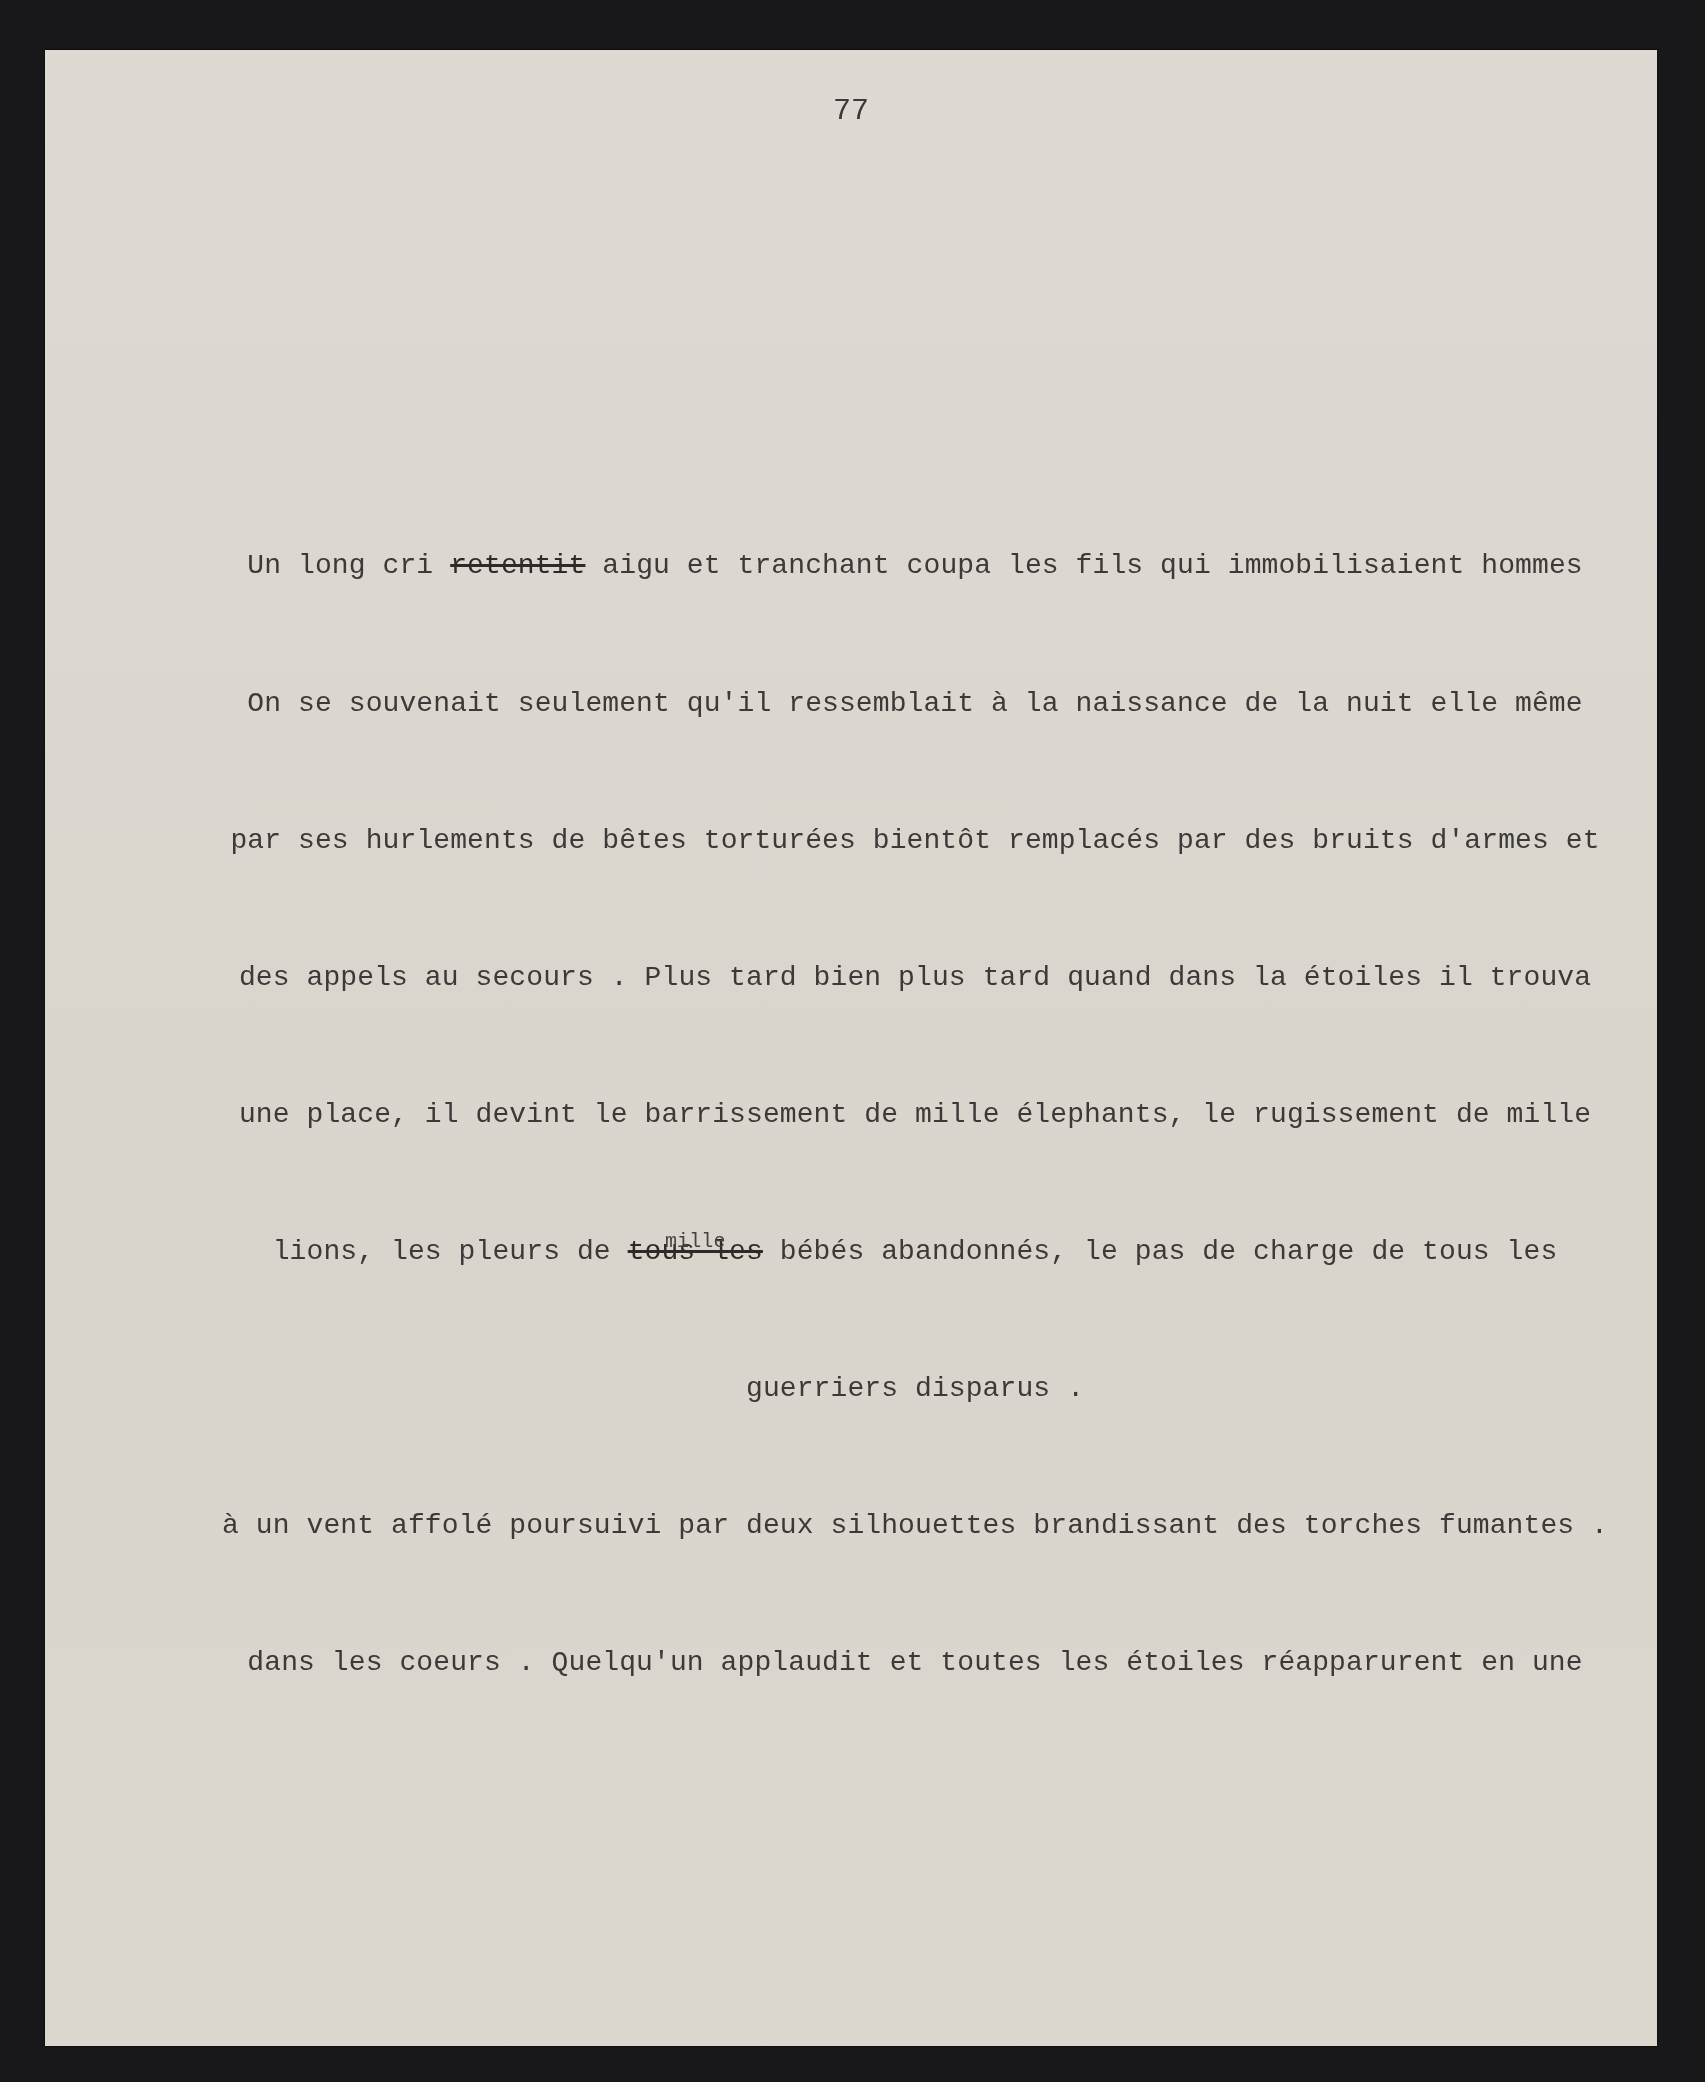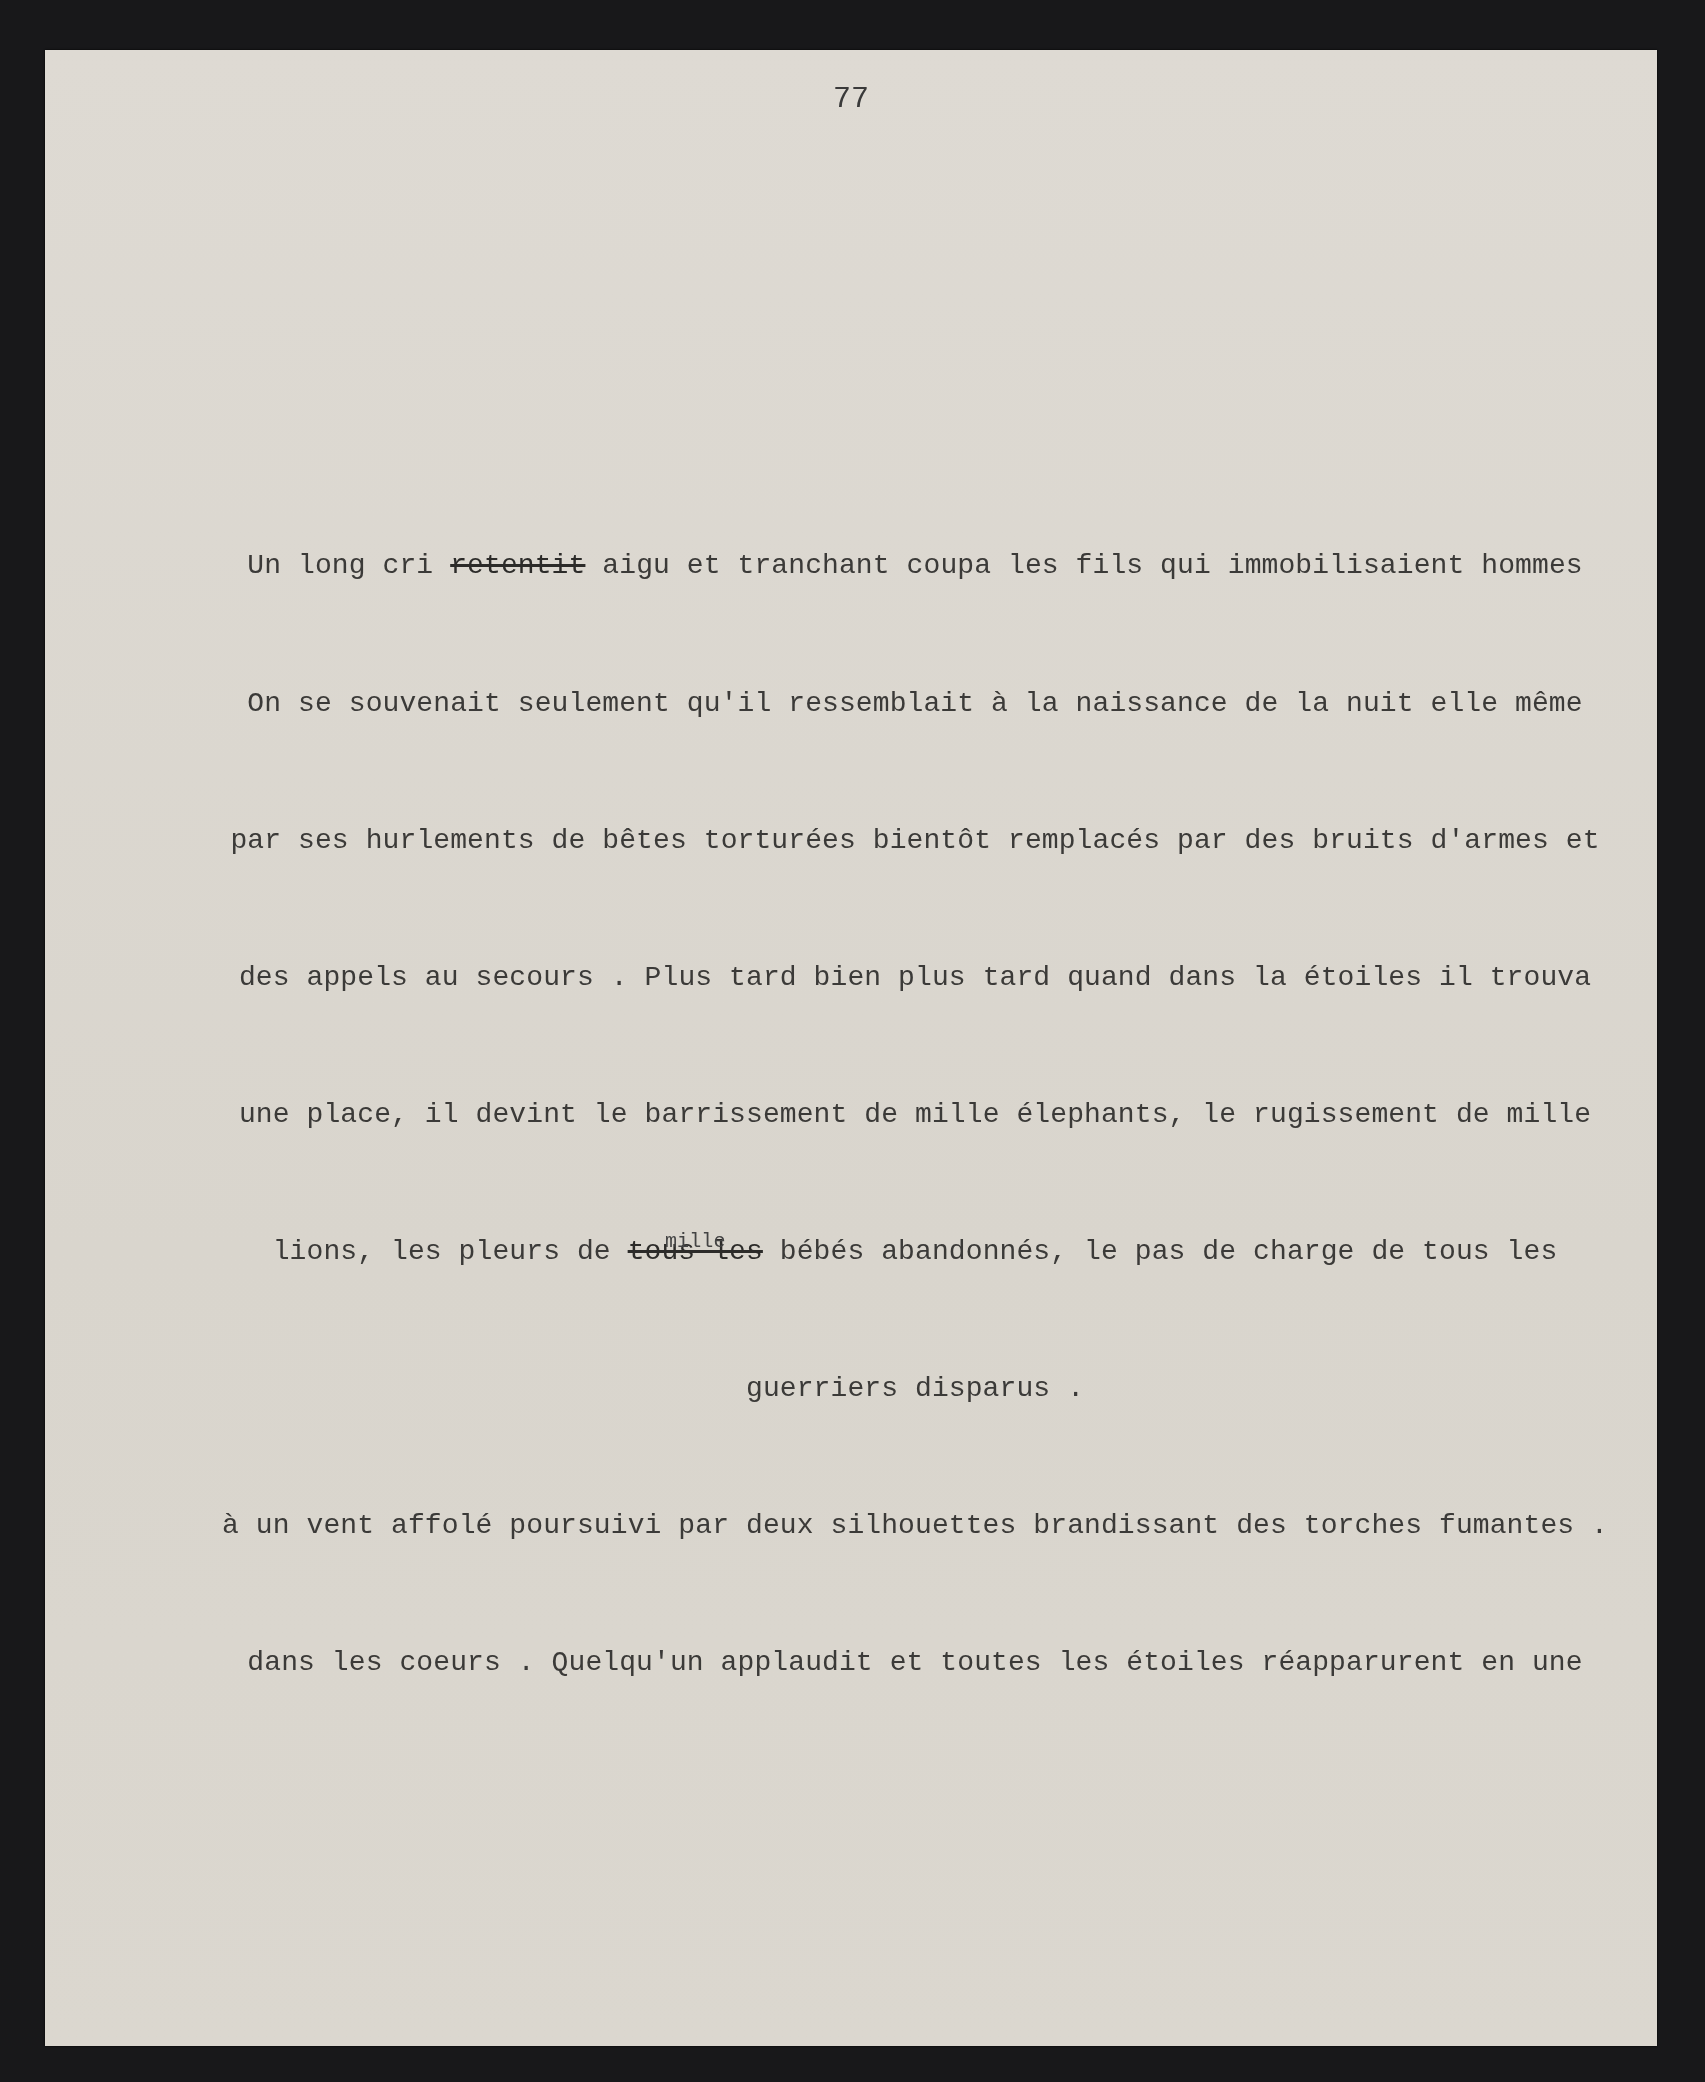--- a/index.html
+++ b/index.html
@@ -11,21 +11,21 @@
   .paper {
     position: absolute;
     left: 45px; top: 50px;
     width: 1612px; height: 1996px;
     background: #dcd8d0;
     background-image: linear-gradient(180deg, #dedad3 0%, #d9d5cd 60%, #dbd7cf 100%);
     box-shadow: 0 0 2px #000;
   }
   .page-number {
     position: absolute;
-    left: 0; width: 1612px; top: 32px;
+    left: 0; width: 1612px; top: 44px;
     text-align: center;
     font-family: "Liberation Mono", monospace;
     font-size: 30px; color: #3a3a3a;
   }
   .body-text {
     position: absolute;
     left: 177px; top: 402px;
     font-family: "Liberation Mono", "DejaVu Sans Mono", monospace;
     font-size: 28px;
     line-height: 45.7px;

